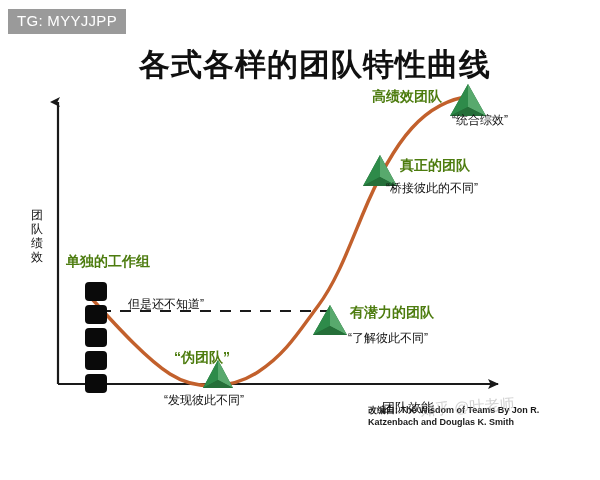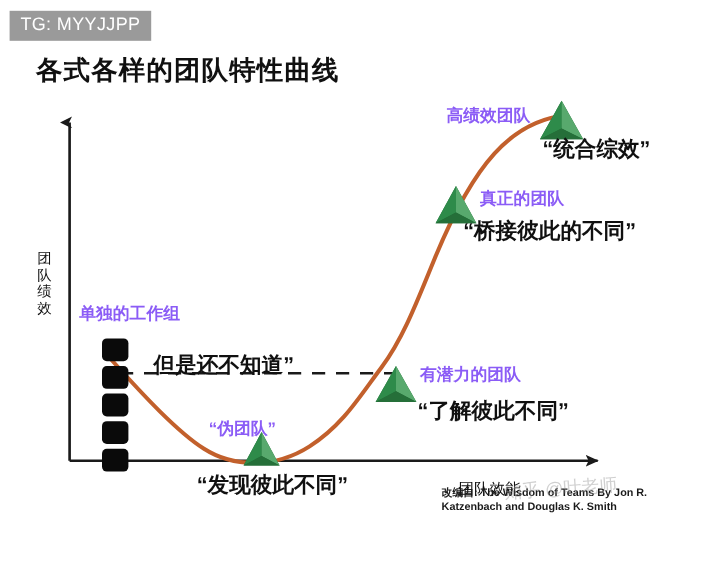--- a/index.html
+++ b/index.html
@@ -29,21 +29,22 @@
     letter-spacing: 0.3px;
     white-space: nowrap;
   }
 
   
   #chart-title {
     position: absolute;
     left: 0;
     top: 44px;
     width: 600px;
-    font-size: 22px;
+    text-align: center;
+    font-size: 31px;
     font-weight: bold;
     color: #101010;
     letter-spacing: 1px;
     padding-left: 30px;
     box-sizing: border-box;
   }
 
   
   #plot {
     position: absolute;
@@ -51,28 +52,28 @@
     top: 0;
   }
 
   
   .lbl {
     position: absolute;
     white-space: nowrap;
     font-family: "Liberation Sans", "DejaVu Sans", sans-serif;
   }
   .lbl-pink {
-    color: #8b5cf6;
+    color: #4d7c0f;
     font-weight: bold;
     font-size: 14px;
   }
   .lbl-black {
     color: #101010;
-    font-weight: bold;
-    font-size: 18px;
+    font-weight: normal;
+    font-size: 12px;
     text-align: right;
   }
   #y-axis-label {
     position: absolute;
     left: 25px;
     top: 208px;
     width: 18px;
     font-size: 12px;
     line-height: 14px;
     color: #101010;

